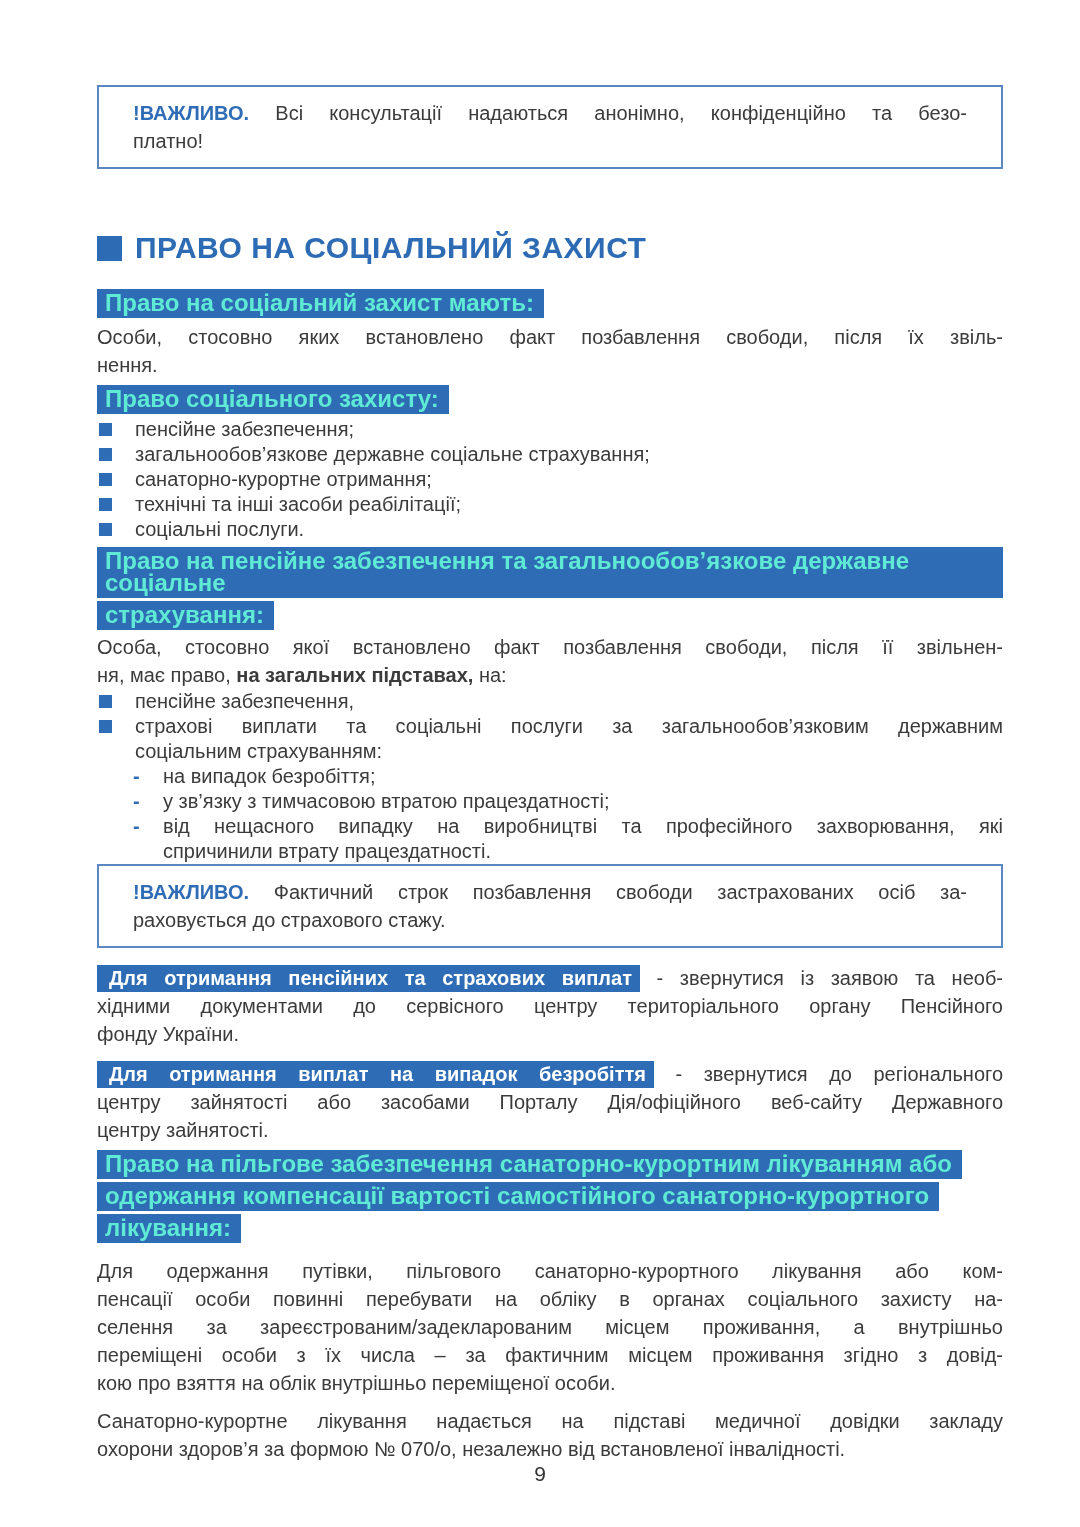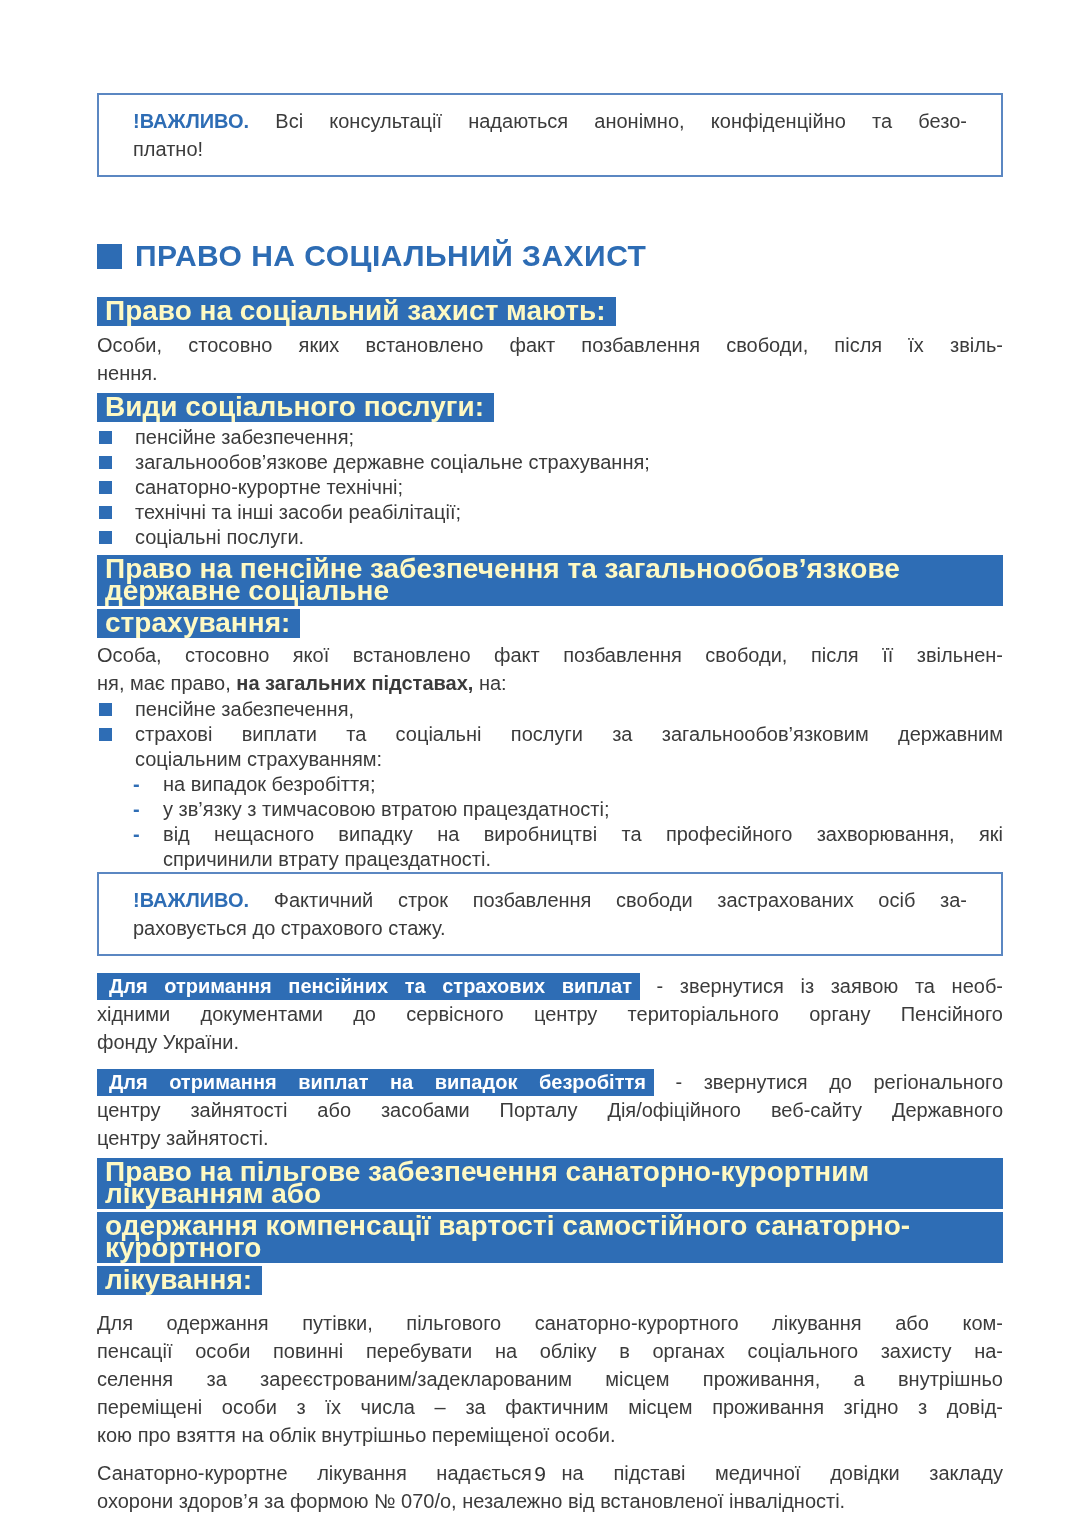--- a/index.html
+++ b/index.html
@@ -1,34 +1,34 @@
 <!DOCTYPE html>
 <html lang="uk"><head>
 <meta charset="utf-8">
 <style>
   html,body{margin:0;padding:0;}
   body{
     width:1080px;height:1527px;background:#ffffff;
     font-family:"Liberation Sans","DejaVu Sans",sans-serif;
     color:#3b3b3b;position:relative;overflow:hidden;
   }
-  .content{position:absolute;left:97px;top:16px;width:906px;}
+  .content{position:absolute;left:97px;top:8px;width:906px;}
   .tline{font-size:20px;line-height:28px;color:#3b3b3b;}
   .jl{text-align:justify;text-align-last:justify;}
   
   .ibox{border:2px solid #5b87c2;background:#fff;padding:12px 34px;margin:0;}
   .ibox .tline{line-height:28px;}
   .ilabel{color:#2e6db5;font-weight:bold;}
   
   .heading{margin-top:61px;display:flex;align-items:center;line-height:36px;}
   .hsq{width:25px;height:25px;background:#2d6cb4;flex:0 0 auto;margin-right:13px;}
   .htitle{color:#2d6cb4;font-weight:bold;font-size:30px;letter-spacing:0.5px;}
   
-  .band{display:table;background:#2e6db5;color:#fef9c3;font-weight:bold;
-        font-size:28px;line-height:22px;padding:3px 10px 4px 8px;margin:0 0 3px 0;}
+  .band{display:table;background:#2e6db5;color:#5eead4;font-weight:bold;
+        font-size:24px;line-height:22px;padding:3px 10px 4px 8px;margin:0 0 3px 0;}
   
   .ihl{background:#2e6db5;color:#fff;font-weight:bold;padding:2px 8px 3px 12px;}
   
   .litem{display:flex;line-height:25px;font-size:20px;}
   .lsq{width:13px;height:13px;background:#2e6db5;flex:0 0 auto;margin:6px 23px 0 2px;}
   .ltext{flex:1;}
   .ditem{display:flex;line-height:25px;font-size:20px;margin-left:36px;}
   .dash{color:#2e6db5;font-weight:bold;flex:0 0 auto;width:30px;}
   .dtext{flex:1;}
   .sec-pension .tline{line-height:28px;}
@@ -57,33 +57,33 @@
     <span class="hsq"></span>
     <span class="htitle">ПРАВО НА СОЦІАЛЬНИЙ ЗАХИСТ</span>
   </div>
 
   <div class="band mt23">Право на соціальний захист мають:</div>
   <div class="mt1">
     <div class="tline jl">Особи, стосовно яких встановлено факт позбавлення свободи, після їх звіль-</div>
     <div class="tline">нення.</div>
   </div>
 
-  <div class="band mt6">Види соціального послуги:</div>
+  <div class="band mt6">Право соціального захисту:</div>
   <div class="mt3">
     <div class="litem">
       <span class="lsq"></span>
       <span class="ltext">пенсійне забезпечення;</span>
     </div>
     <div class="litem">
       <span class="lsq"></span>
       <span class="ltext">загальнообов’язкове державне соціальне страхування;</span>
     </div>
     <div class="litem">
       <span class="lsq"></span>
-      <span class="ltext">санаторно-курортне технічні;</span>
+      <span class="ltext">санаторно-курортне отримання;</span>
     </div>
     <div class="litem">
       <span class="lsq"></span>
       <span class="ltext">технічні та інші засоби реабілітації;</span>
     </div>
     <div class="litem">
       <span class="lsq"></span>
       <span class="ltext">соціальні послуги.</span>
     </div>
   </div>

